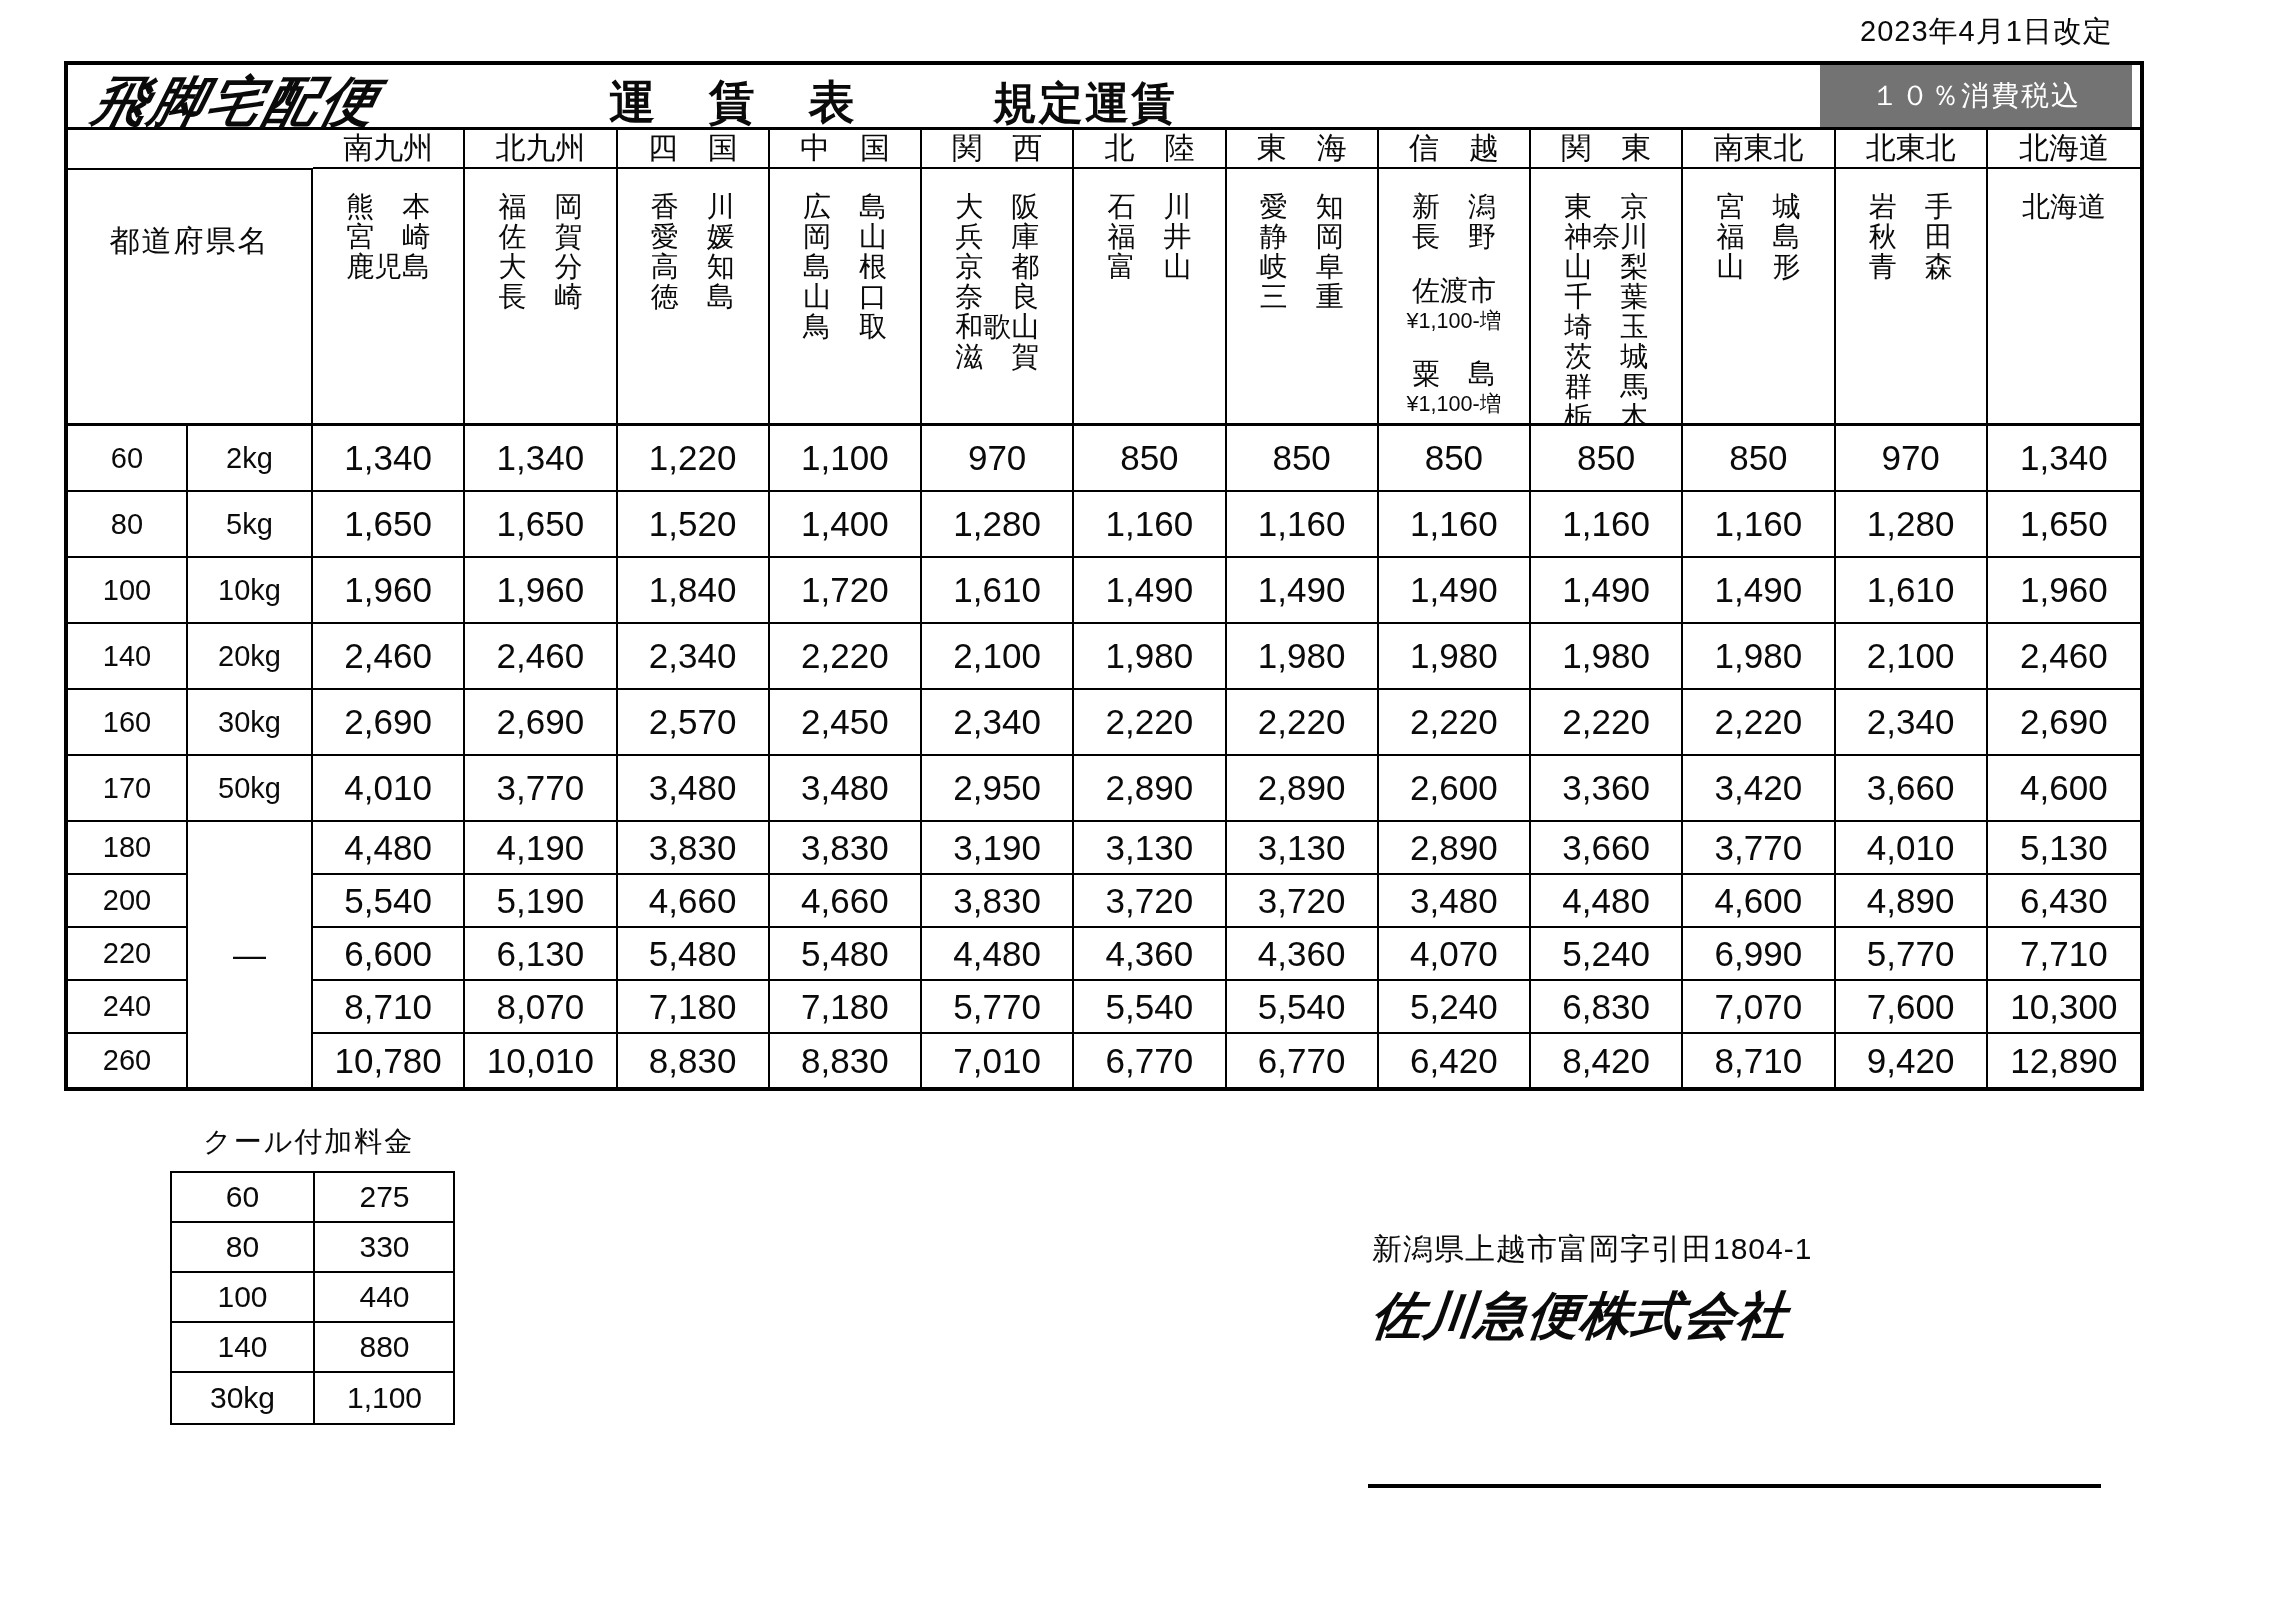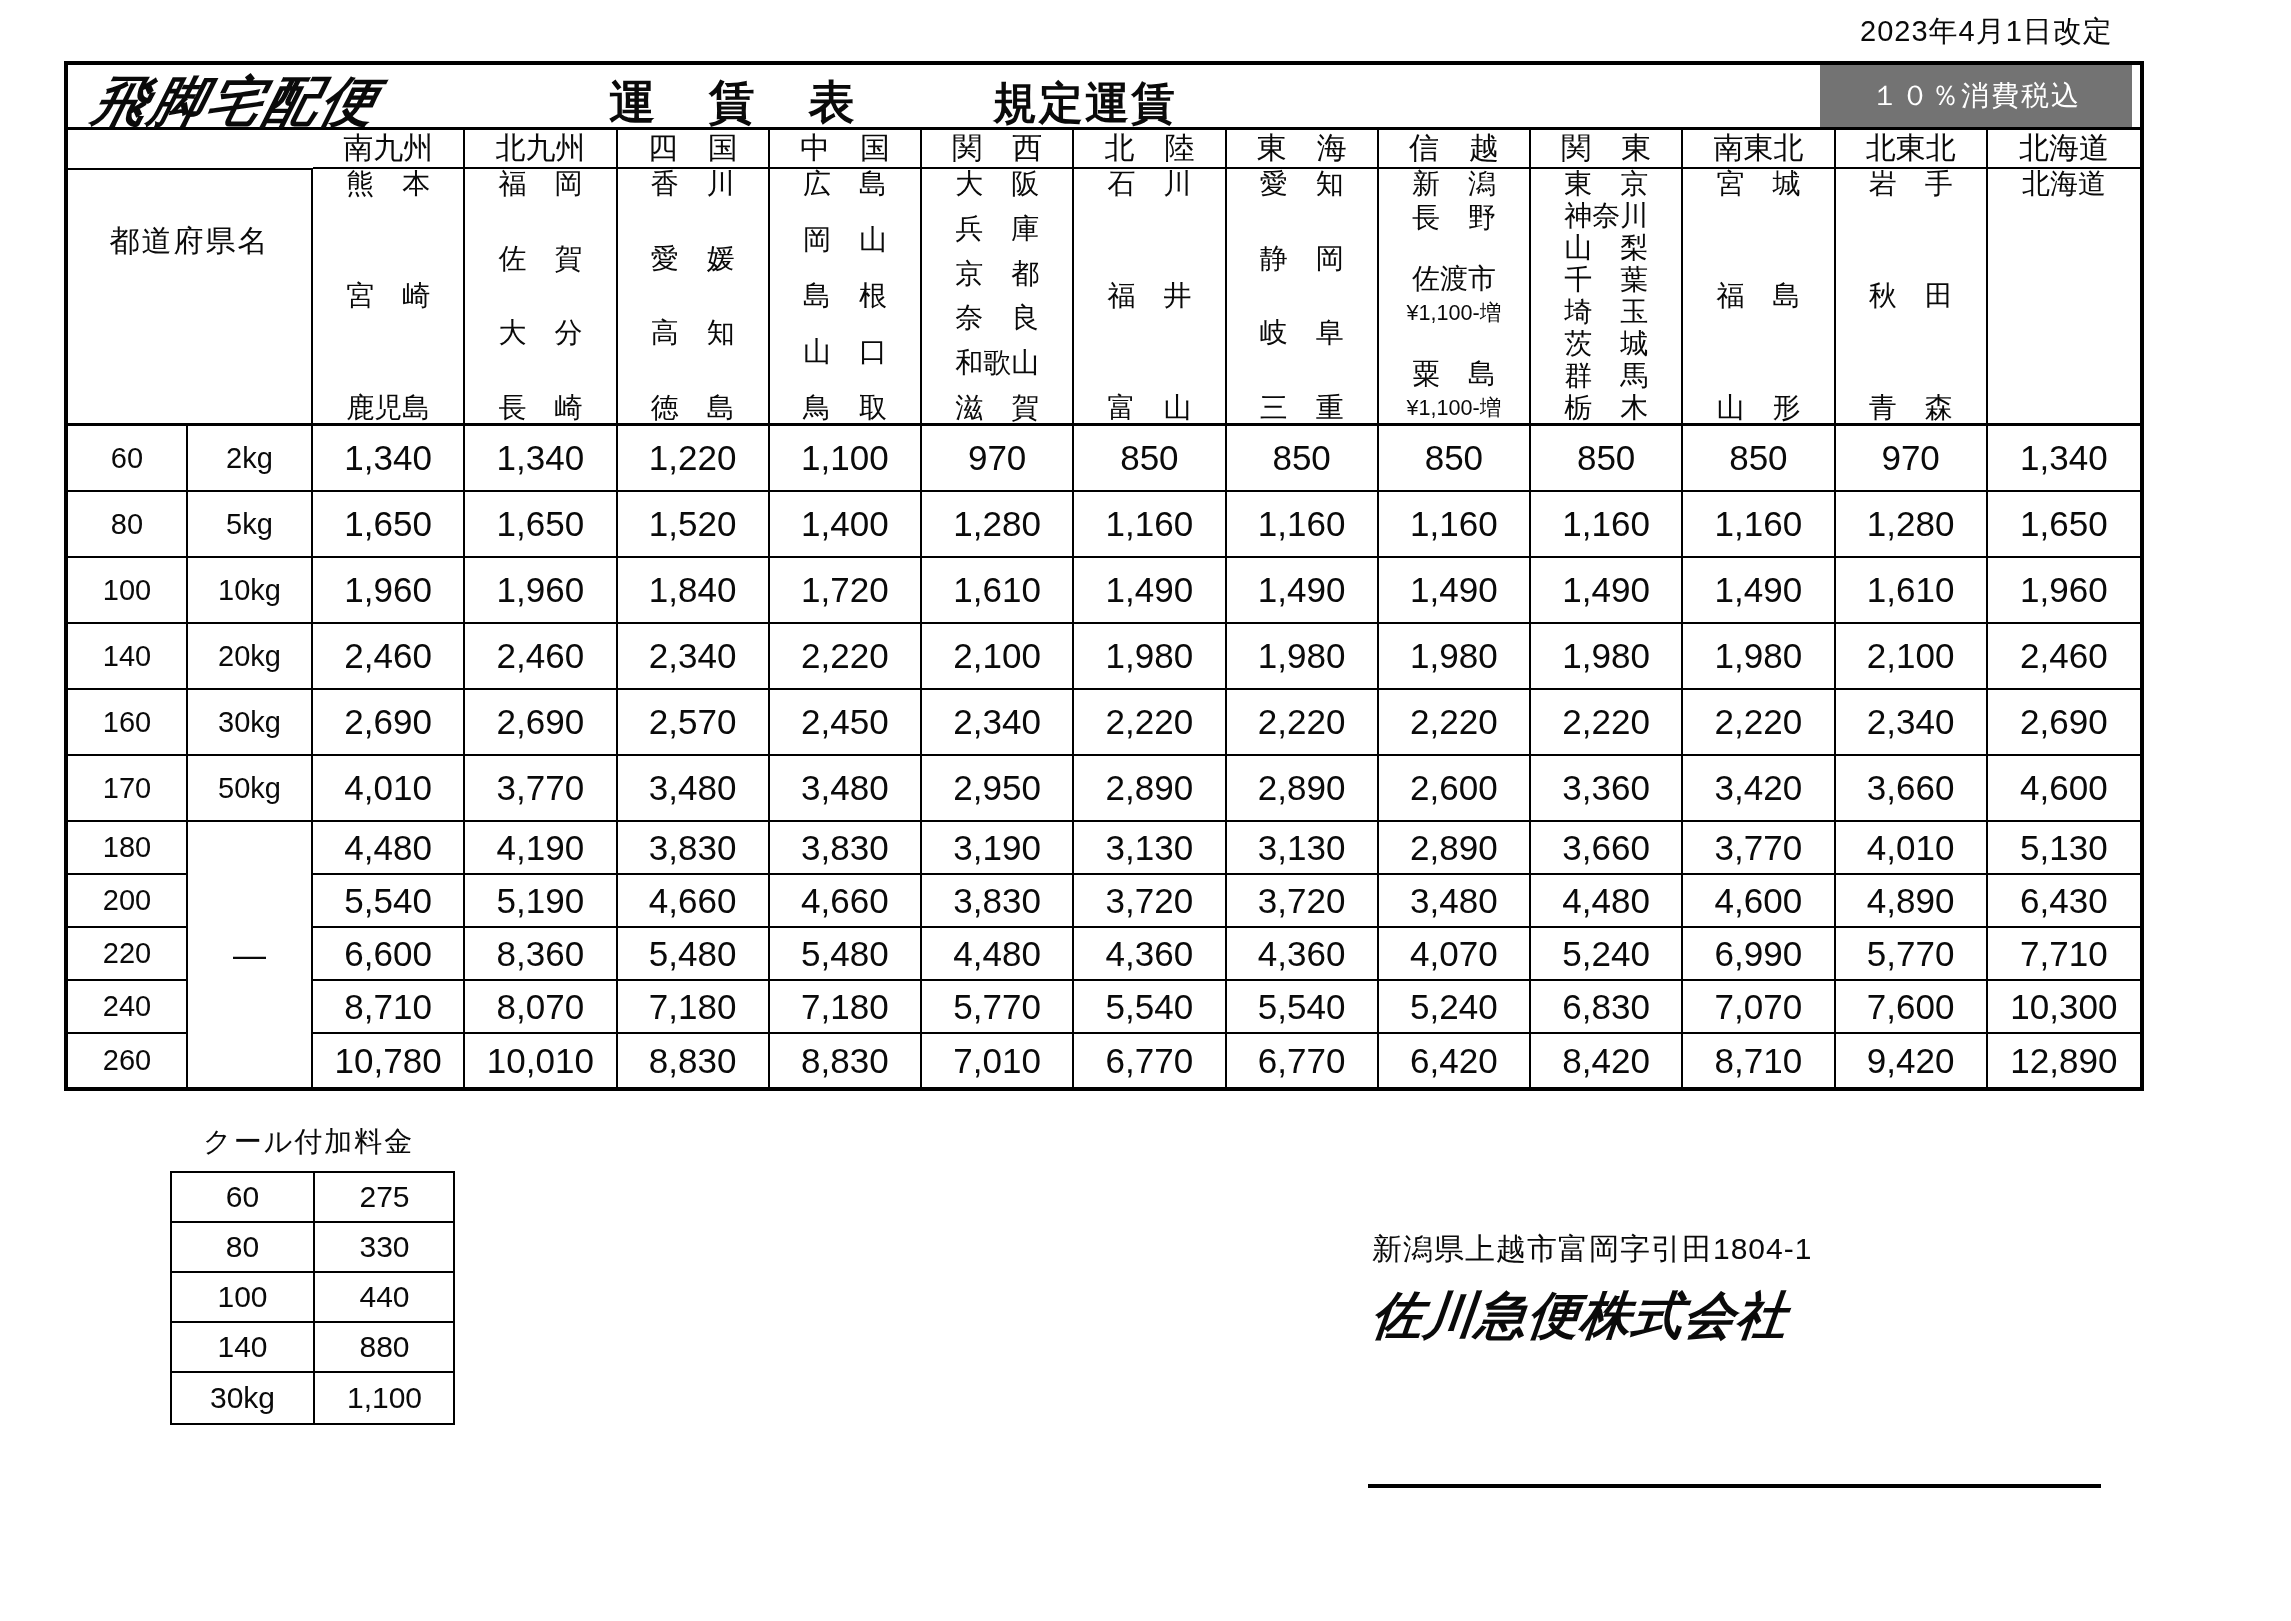--- a/index.html
+++ b/index.html
@@ -20,21 +20,21 @@
          display:flex;align-items:center;justify-content:center;font-size:28px;letter-spacing:2px}
 
   .grid{display:grid;grid-template-columns:120px 125px repeat(12,1fr);
         grid-template-rows:39px 257px repeat(6,66px) repeat(5,53px)}
   .cell{border-right:2px solid #000;border-bottom:2px solid #000;
         display:flex;align-items:center;justify-content:center;overflow:hidden;white-space:nowrap}
   .hdr{font-size:30px;border-bottom:2.9px solid #000}
   .zone{letter-spacing:9.8px;border-right:2.9px solid #000}
   .preflabel{align-items:flex-start;justify-content:center;padding-top:52px;font-size:30px;
              letter-spacing:2px;border-right:2.9px solid #000;border-bottom:3.9px solid #000}
-  .prefs{flex-direction:column;justify-content:space-between;padding-top:0;font-size:28px;
+  .prefs{flex-direction:column;justify-content:flex-start;padding-top:23px;font-size:28px;
          line-height:30px;border-bottom:3.9px solid #000}
   .pline{min-height:30px}
   .pline.small{font-size:21.6px}
   .pline.gap{min-height:23.5px}
   .size,.wt{font-size:29px;border-bottom:2.9px solid #000}
   .wt{border-right:2.9px solid #000}
   .dash{font-size:33px}
   .fare{font-size:35px;letter-spacing:0;border-bottom:2.9px solid #000}
   .cell.last-col{border-right:none}
   .cell.last-row{border-bottom:none}
@@ -264,21 +264,21 @@
       <div class="cell fare">3,830</div>
       <div class="cell fare">3,720</div>
       <div class="cell fare">3,720</div>
       <div class="cell fare">3,480</div>
       <div class="cell fare">4,480</div>
       <div class="cell fare">4,600</div>
       <div class="cell fare">4,890</div>
       <div class="cell fare last-col">6,430</div>
       <div class="cell size">220</div>
       <div class="cell fare">6,600</div>
-      <div class="cell fare">8,360</div>
+      <div class="cell fare">6,130</div>
       <div class="cell fare">5,480</div>
       <div class="cell fare">5,480</div>
       <div class="cell fare">4,480</div>
       <div class="cell fare">4,360</div>
       <div class="cell fare">4,360</div>
       <div class="cell fare">4,070</div>
       <div class="cell fare">5,240</div>
       <div class="cell fare">6,990</div>
       <div class="cell fare">5,770</div>
       <div class="cell fare last-col">7,710</div>

